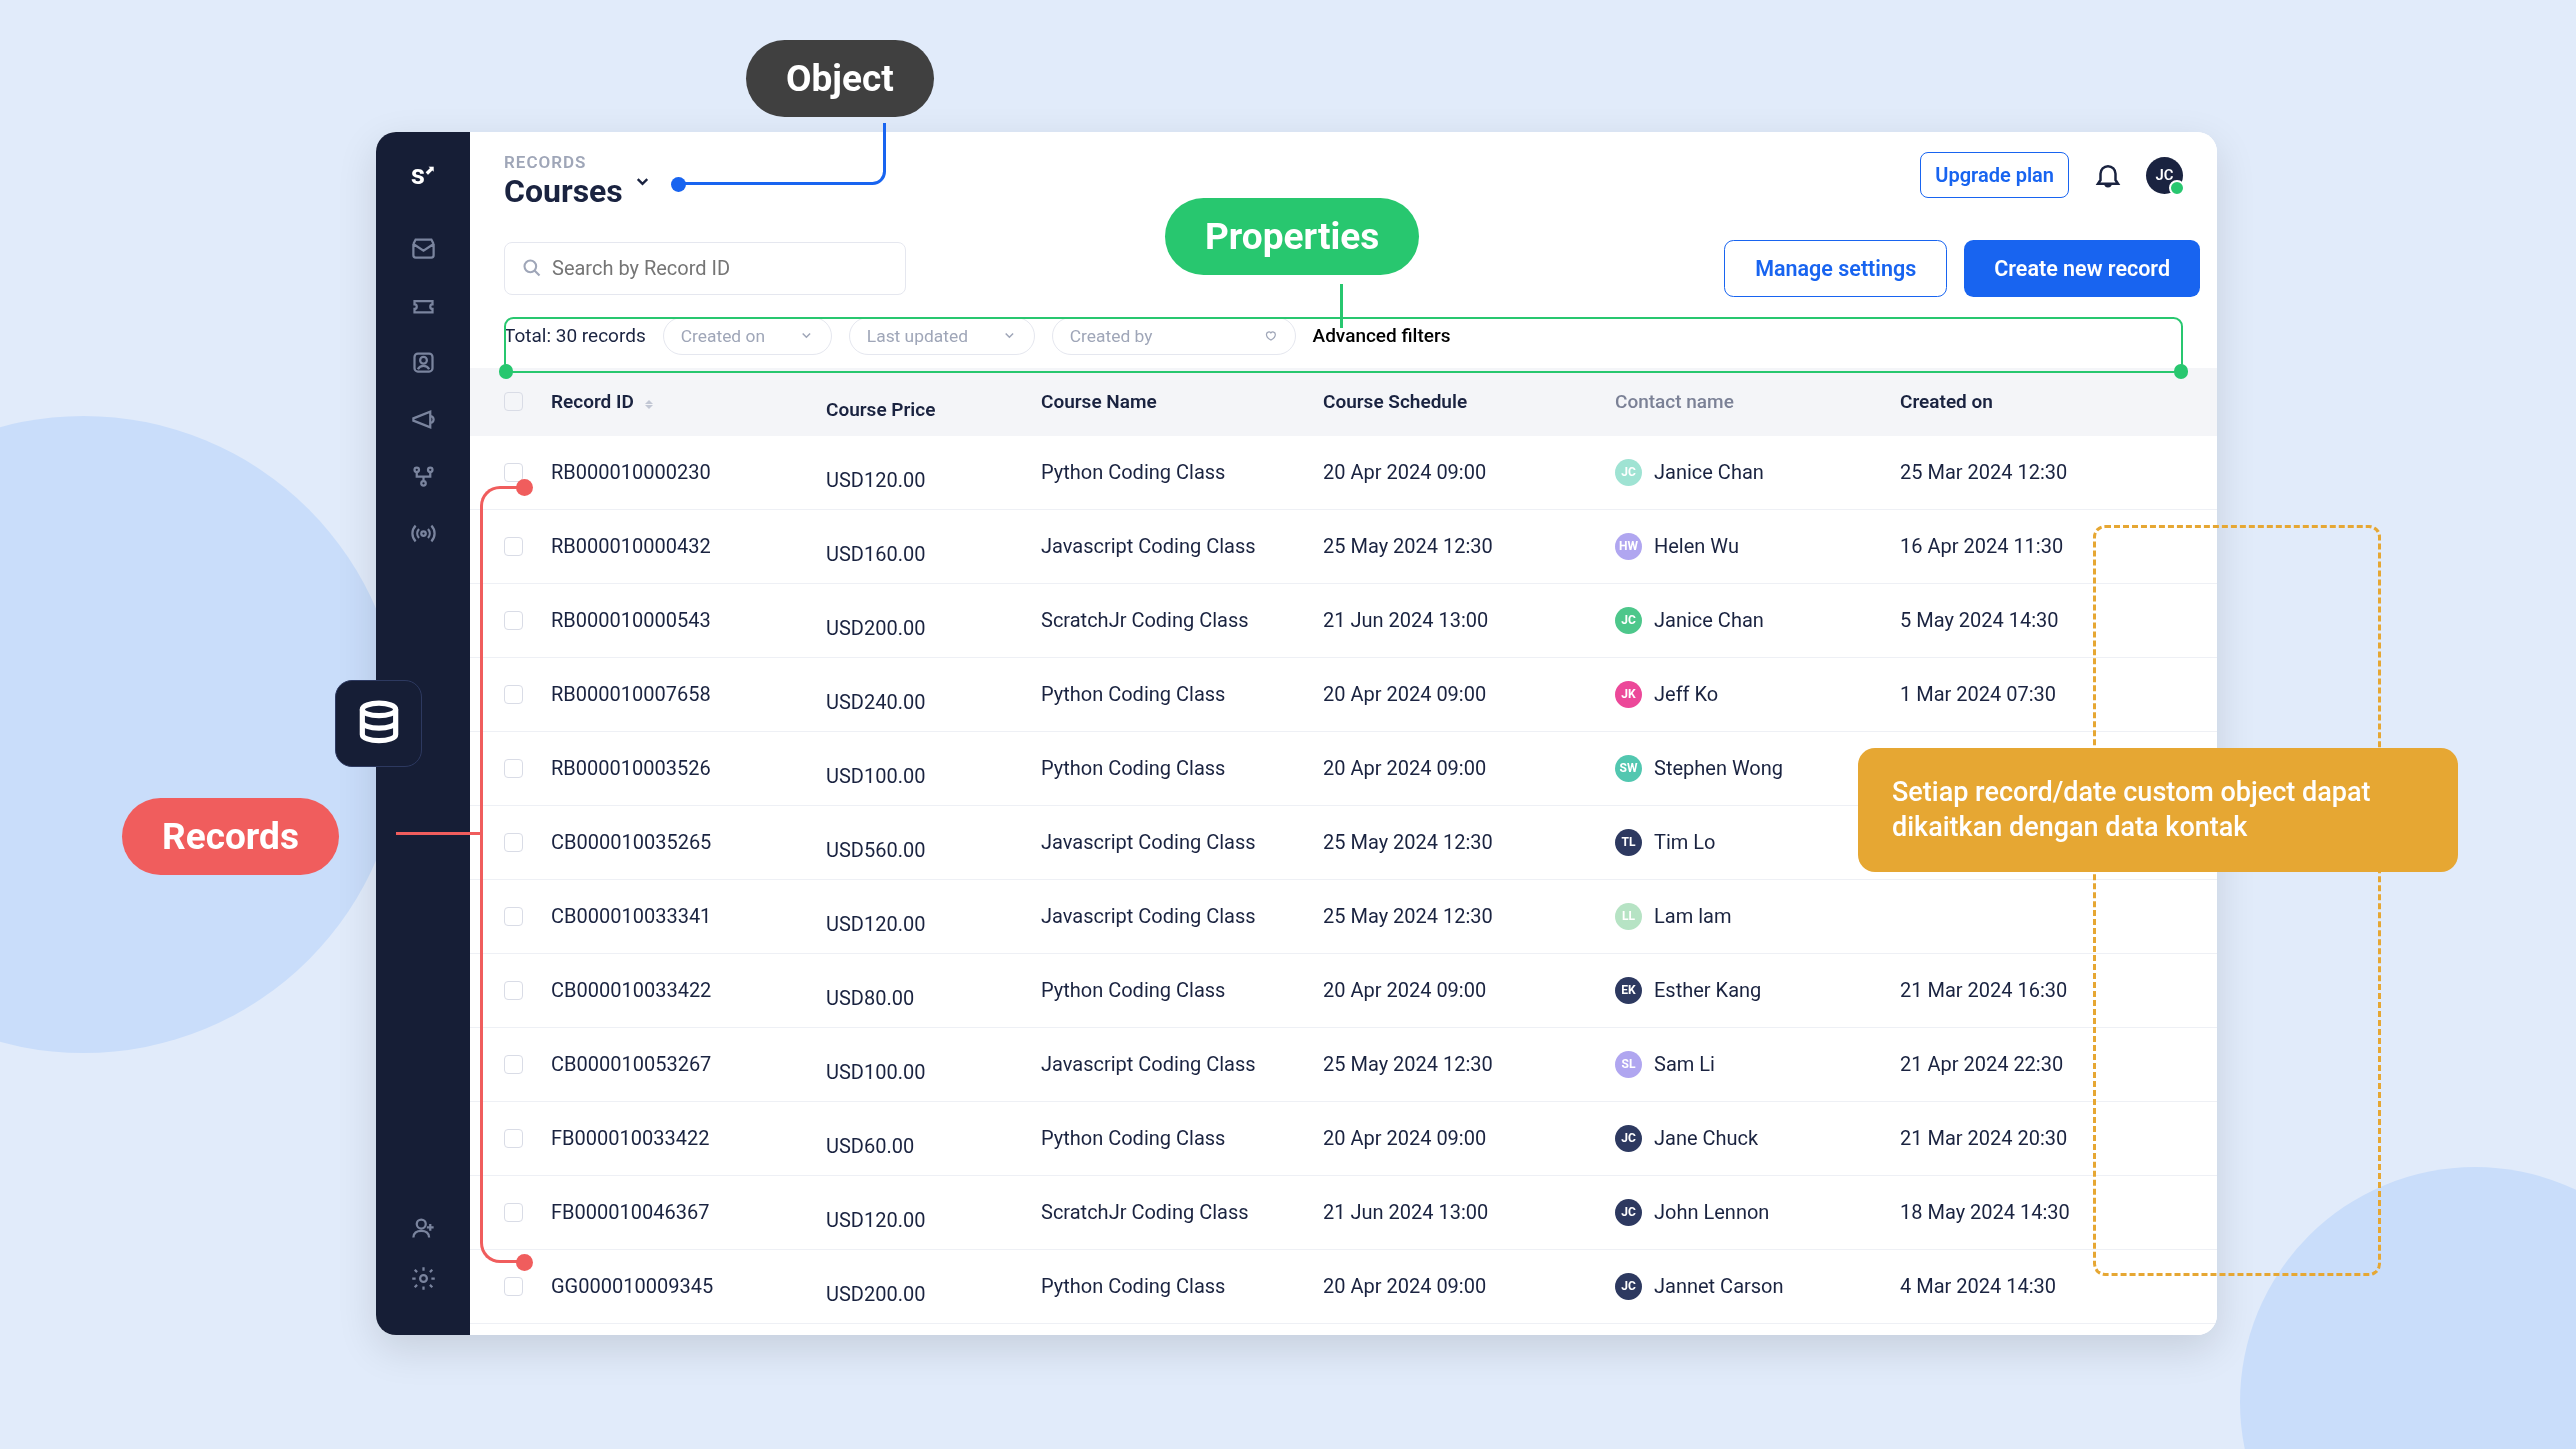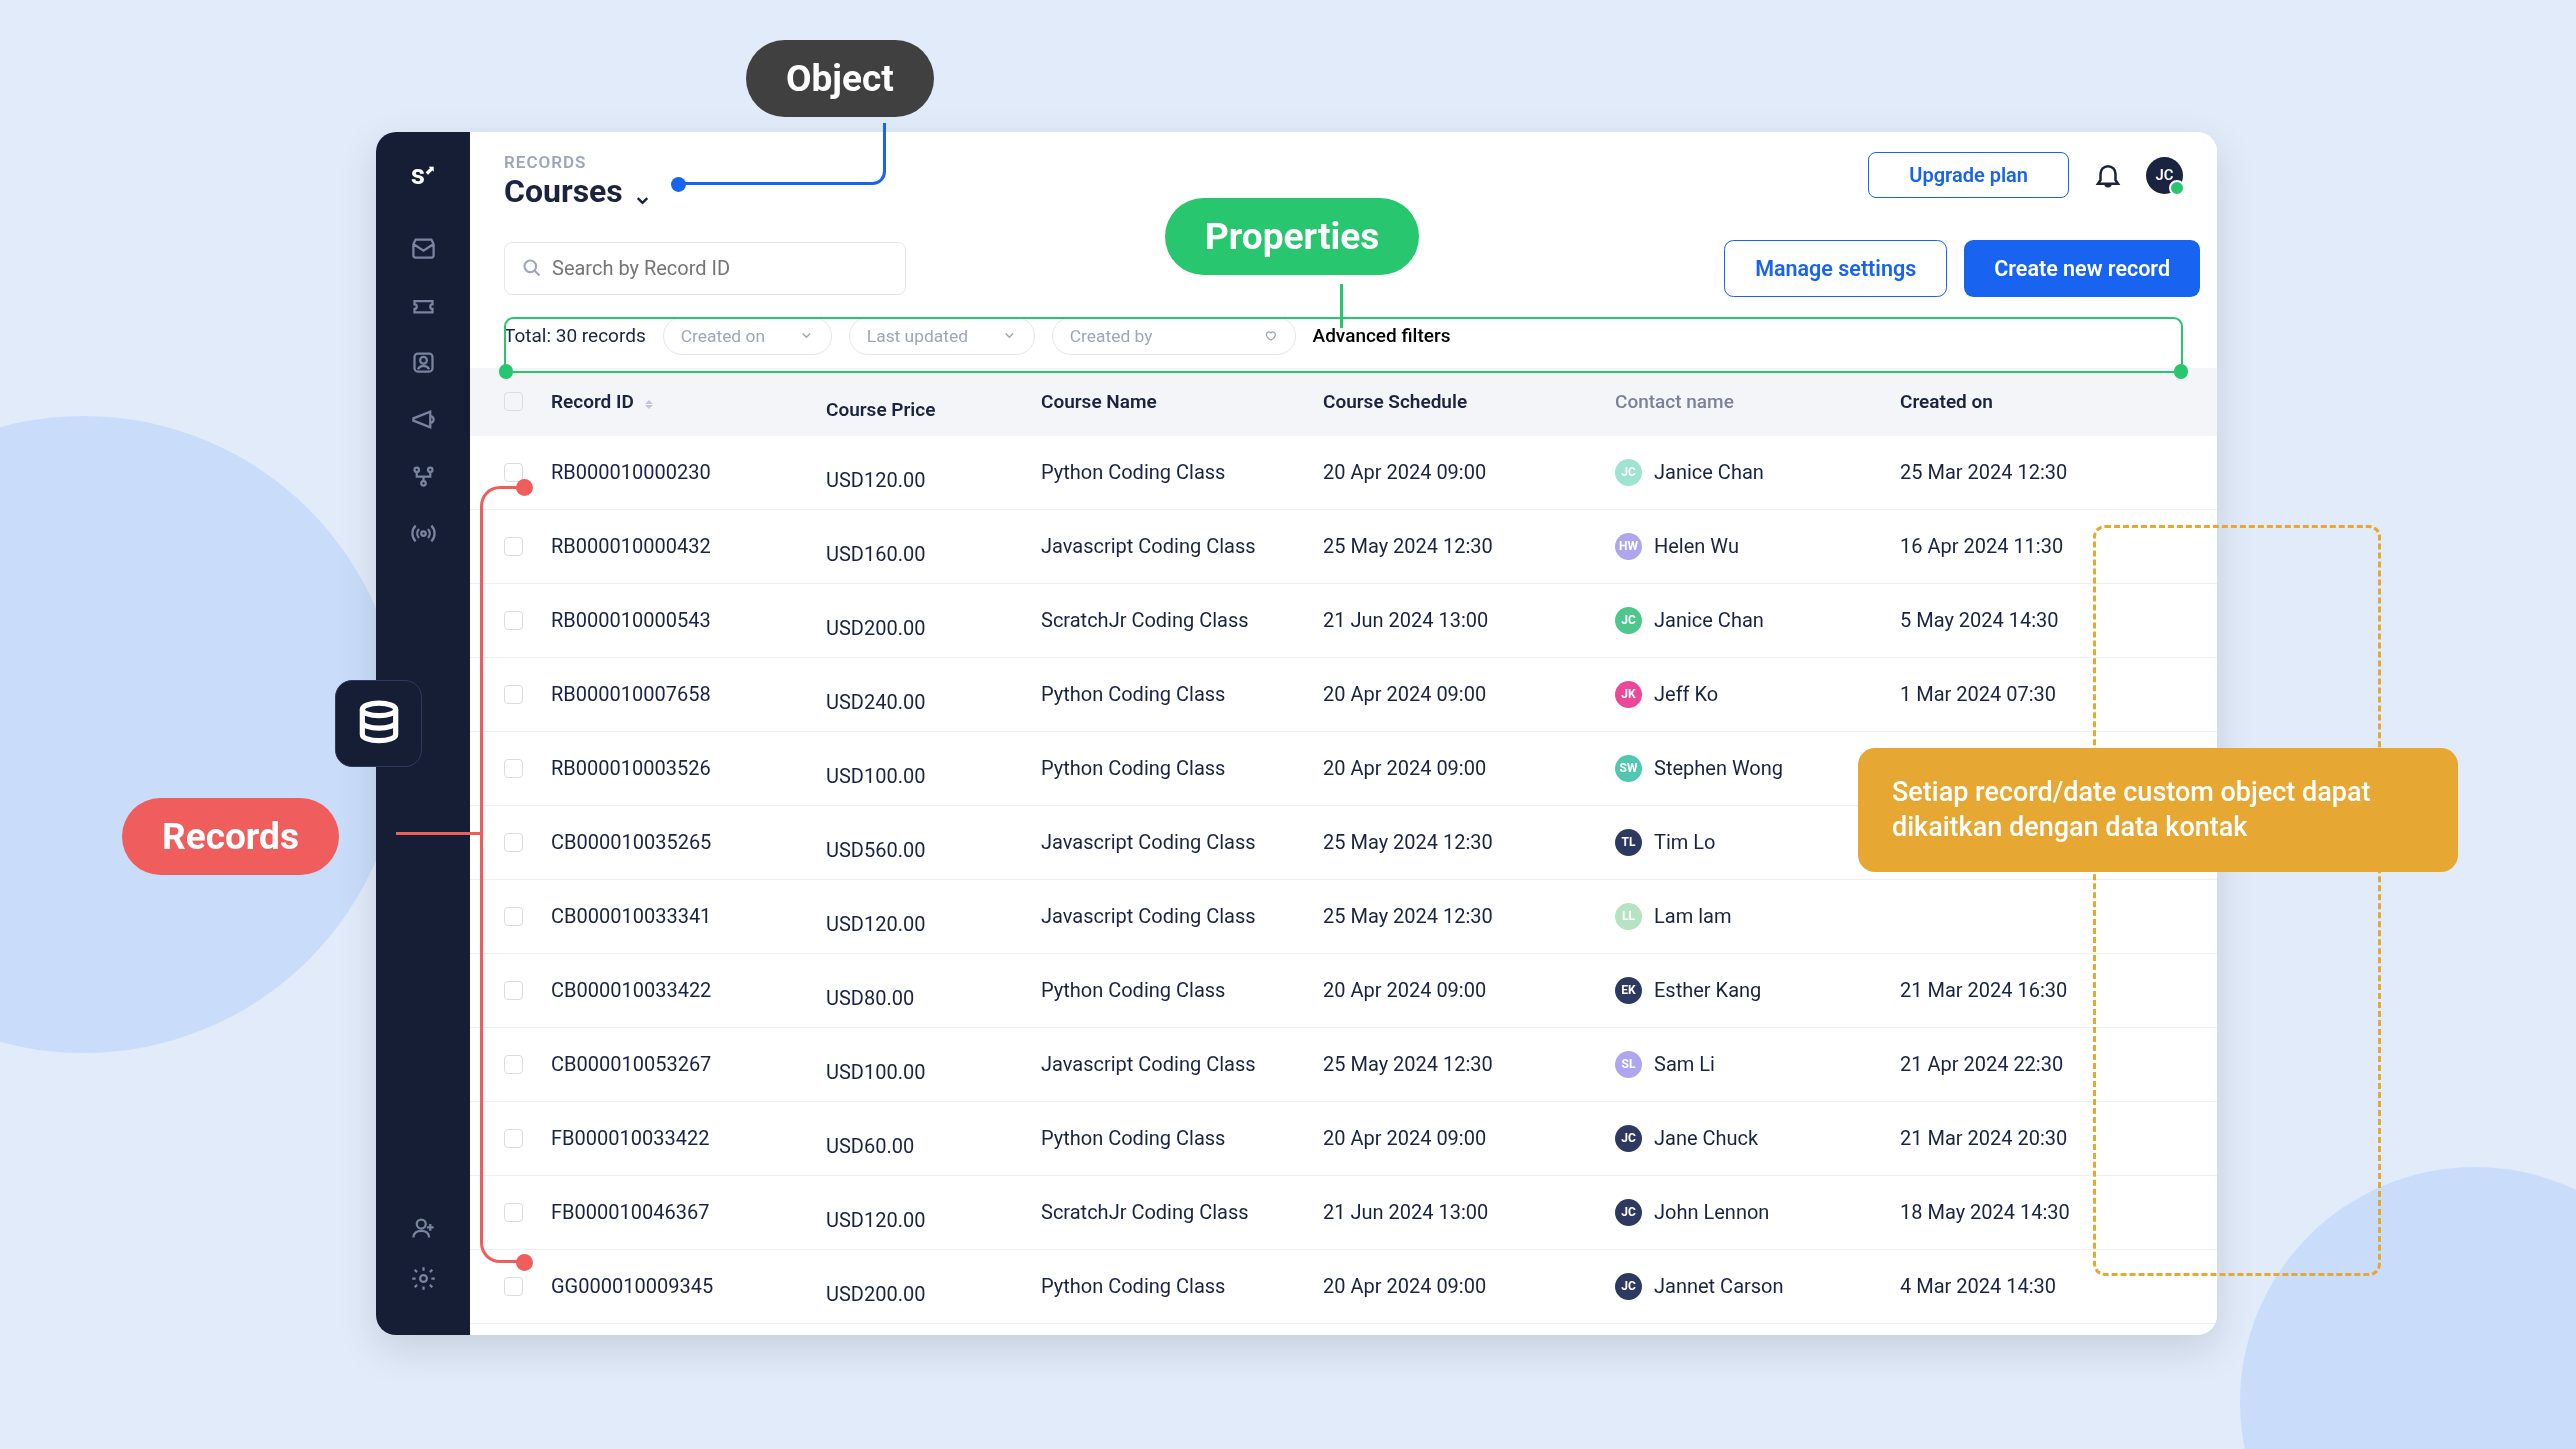--- a/index.html
+++ b/index.html
@@ -13,24 +13,24 @@
   .sidebar-item svg{width:27px;height:27px;stroke:#7a849e;fill:none;stroke-width:2;}
   .sidebar-bottom{margin-top:auto;margin-bottom:27px;display:flex;flex-direction:column;align-items:center;}
   .sidebar-bottom .sidebar-item{margin-bottom:10px;}
   .sidebar-db{position:absolute;left:335px;top:680px;width:87px;height:87px;background:#161E36;border:1.3px solid #2d3960;border-radius:17px;display:flex;align-items:center;justify-content:center;}
   .sidebar-db svg{width:50px;height:50px;stroke:#fff;fill:none;stroke-width:2.5;}
   .main{position:absolute;left:94px;top:0;right:0;bottom:0;background:#fff;}
   .header{padding:20px 34px 10px 34px;}
   .header-top{display:flex;align-items:flex-start;justify-content:space-between;}
   .header-left{}
   .breadcrumb{font-size:17px;color:#9fa6b8;letter-spacing:1px;font-weight:600;}
-  .page-title{font-size:32px;font-weight:700;color:#1a2340;display:flex;align-items:flex-end;gap:10px;margin-top:0;}
+  .page-title{font-size:32px;font-weight:700;color:#1a2340;display:flex;align-items:flex-start;gap:10px;margin-top:0;}
   .page-title svg{width:19px;height:19px;stroke:#1a2340;stroke-width:3;fill:none;}
   .header-right{display:flex;align-items:center;gap:23.5px;}
-  .upgrade-btn{padding:10px 40px;border:1.7px solid #1864f0;color:#1864f0;background:#fff;border-radius:8px;font-size:20px;font-weight:600;cursor:pointer;}
+  .upgrade-btn{padding:10px 14px;border:1.7px solid #1864f0;color:#1864f0;background:#fff;border-radius:8px;font-size:20px;font-weight:600;cursor:pointer;}
   .bell-icon{width:30px;height:30px;stroke:#1a2340;fill:none;stroke-width:2;cursor:pointer;}
   .avatar-top{width:37px;height:37px;border-radius:50%;background:#1a2340;color:#fff;display:flex;align-items:center;justify-content:center;font-size:14.8px;font-weight:600;position:relative;}
   .avatar-top::after{content:"";position:absolute;right:-2px;bottom:-2px;width:12px;height:12px;background:#28c76f;border-radius:50%;border:2px solid #fff;}
   .toolbar{display:flex;align-items:center;justify-content:space-between;padding:20px 17px 20px 34px;}
   .search-box{display:flex;align-items:center;gap:10px;width:402px;padding:13.4px 17px;border:1.3px solid #e5e7ef;border-radius:8px;color:#9fa6b8;}
   .search-box svg{width:20px;height:20px;stroke:#9fa6b8;fill:none;stroke-width:2.5;}
   .search-box input{border:none;outline:none;font-size:20px;color:#9fa6b8;flex:1;}
   .toolbar-right{display:flex;gap:17px;}
   .settings-btn{padding:14.8px 30px;border:1.7px solid #1864f0;color:#1864f0;background:#fff;border-radius:9.4px;font-size:21.5px;font-weight:600;cursor:pointer;}
   .create-btn{padding:14.8px 30px;background:#1864f0;color:#fff;border:none;border-radius:9.4px;font-size:21.5px;font-weight:600;cursor:pointer;}

